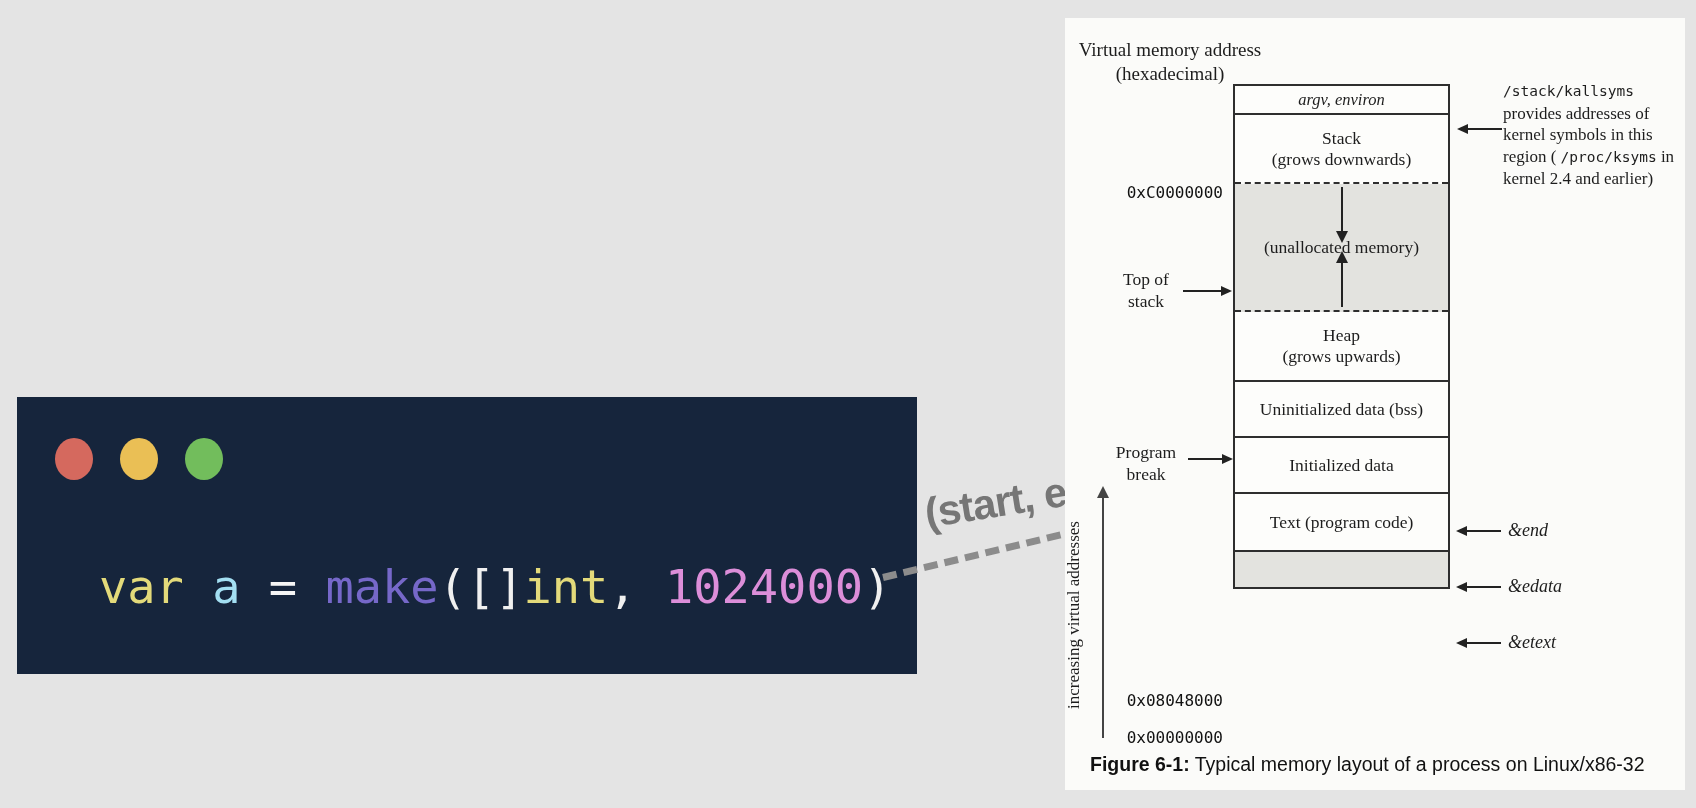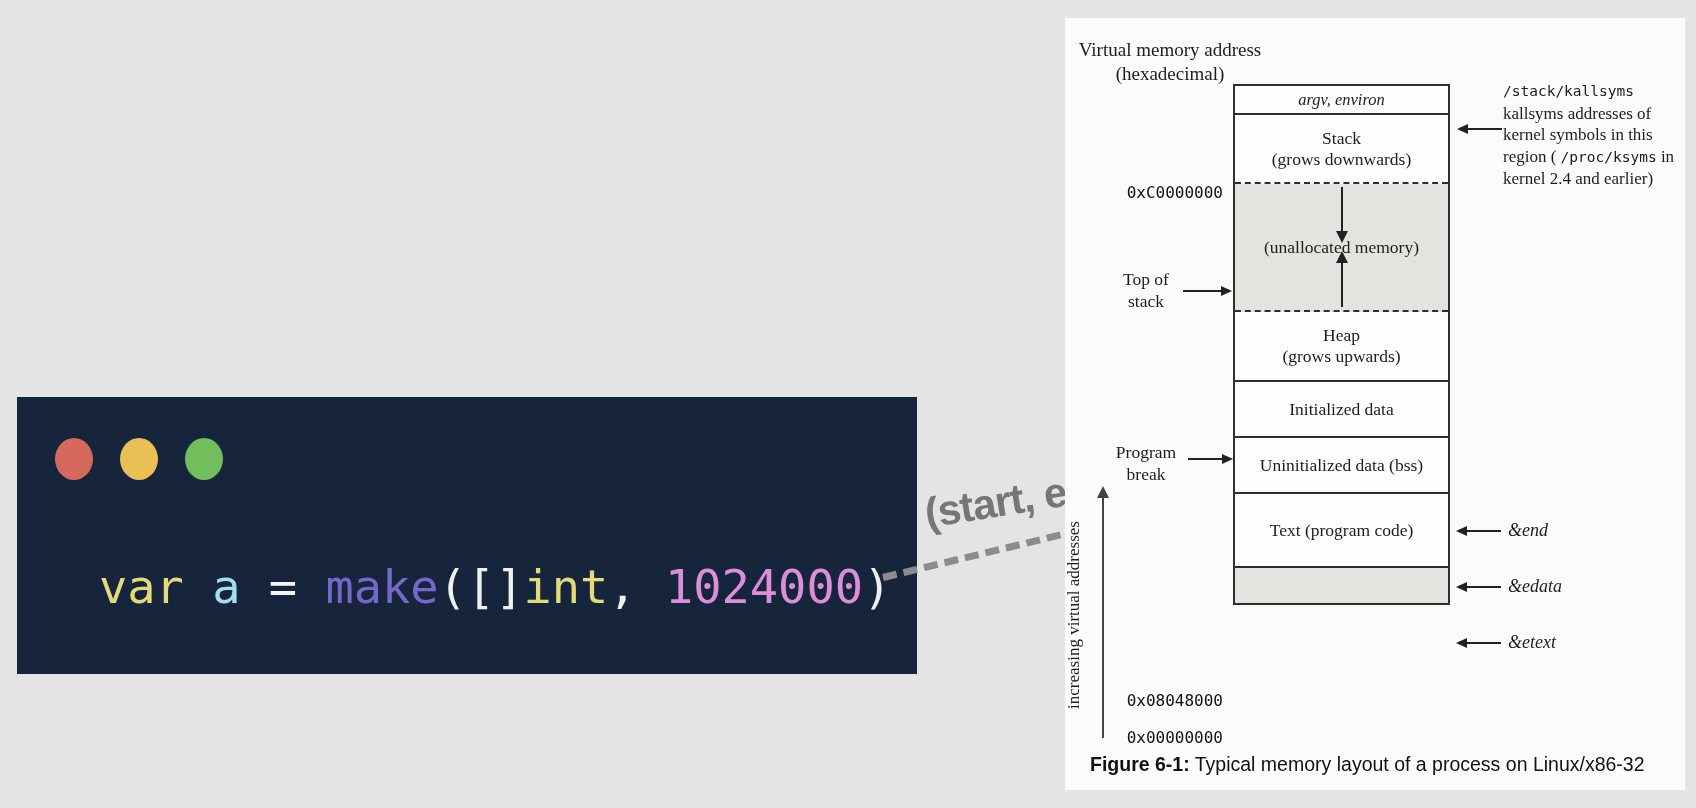--- a/index.html
+++ b/index.html
@@ -44,21 +44,21 @@
   .seg.grey { background:#e3e3df; }
   .bb-solid  { border-bottom:2px solid #2e2e2e; }
   .bb-dashed { border-bottom:2px dashed #2e2e2e; }
   .seg-kernel { height:109px; }
   .seg-argv   { height:29px; font-style:italic; font-size:16.5px; }
   .seg-stack  { height:69px; }
   .seg-unalloc{ height:128px; }
   .seg-heap   { height:70px; }
   .seg-bss    { height:56px; }
   .seg-data   { height:56px; }
-  .seg-text   { height:74px;text-align:right; }
+  .seg-text   { height:58px;text-align:right; }
   .seg-bottom { height:35px; }
 
   
   .vline { position:absolute; left:50%; margin-left:-1px; width:2px; background:#222; }
   .v-down-line { top:3px; height:44px; }
   .v-up-line   { bottom:3px; height:44px; }
   .tri { position:absolute; width:0; height:0; left:50%; }
   .tri-down { top:47px; margin-left:-6px; border-left:6px solid transparent; border-right:6px solid transparent; border-top:12px solid #222; }
   .tri-up   { bottom:47px; margin-left:-6px; border-left:6px solid transparent; border-right:6px solid transparent; border-bottom:12px solid #222; }
 
@@ -142,25 +142,25 @@
         <span class="vline v-down-line"></span>
         <span class="tri tri-down"></span>
         <div>(unallocated memory)</div>
         <span class="vline v-up-line"></span>
         <span class="tri tri-up"></span>
       </div>
       <div class="seg seg-heap bb-solid">
         <div>Heap</div>
         <div>(grows upwards)</div>
       </div>
+      <div class="seg seg-bss bb-solid">
+        <div>Uninitialized data (bss)</div>
+      </div>
       <div class="seg seg-data bb-solid">
         <div>Initialized data</div>
-      </div>
-      <div class="seg seg-bss bb-solid">
-        <div>Uninitialized data (bss)</div>
       </div>
       <div class="seg seg-text bb-solid">
         <div>Text (program code)</div>
       </div>
       <div class="seg seg-bottom grey"></div>
     </div>
 
     <div class="addr addr-kernel">0xC0000000</div>
     <div class="addr addr-text">0x08048000</div>
     <div class="addr addr-zero">0x00000000</div>
@@ -176,21 +176,21 @@
       <div>Program</div>
       <div>break</div>
     </div>
     <span class="hline arr-pb-line"></span>
     <span class="tri-right arr-pb-head"></span>
 
     <span class="tri-left arr-note-head"></span>
     <span class="hline arr-note-line"></span>
     <div class="note">
       <div class="mono">/stack/kallsyms</div>
-      <div>kallsyms addresses of</div>
+      <div>provides addresses of</div>
       <div>kernel symbols in this</div>
       <div><span>region ( </span><span class="mono">/proc/ksyms</span><span> in</span></div>
       <div>kernel 2.4 and earlier)</div>
     </div>
 
     <span class="tri-left sym-row-head y-end-h"></span>
     <span class="hline sym-row-line y-end"></span>
     <span class="sym-label y-end-t">&amp;end</span>
 
     <span class="tri-left sym-row-head y-edata-h"></span>

